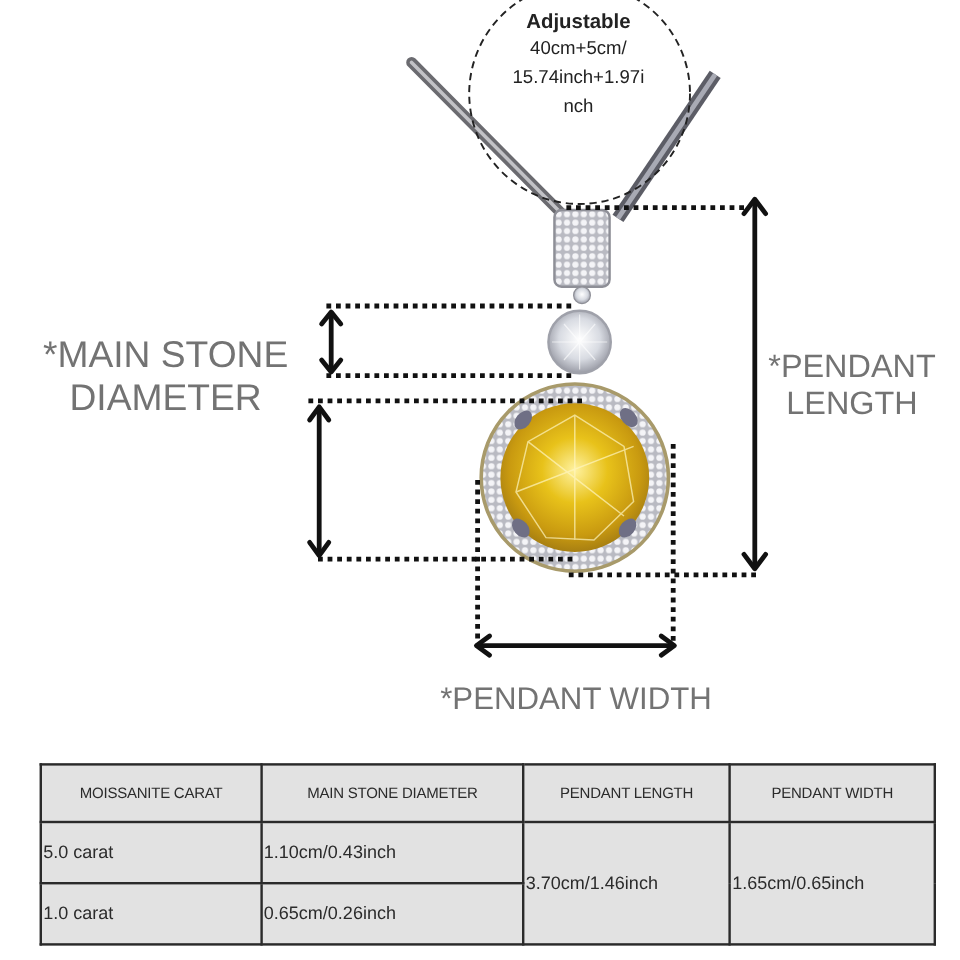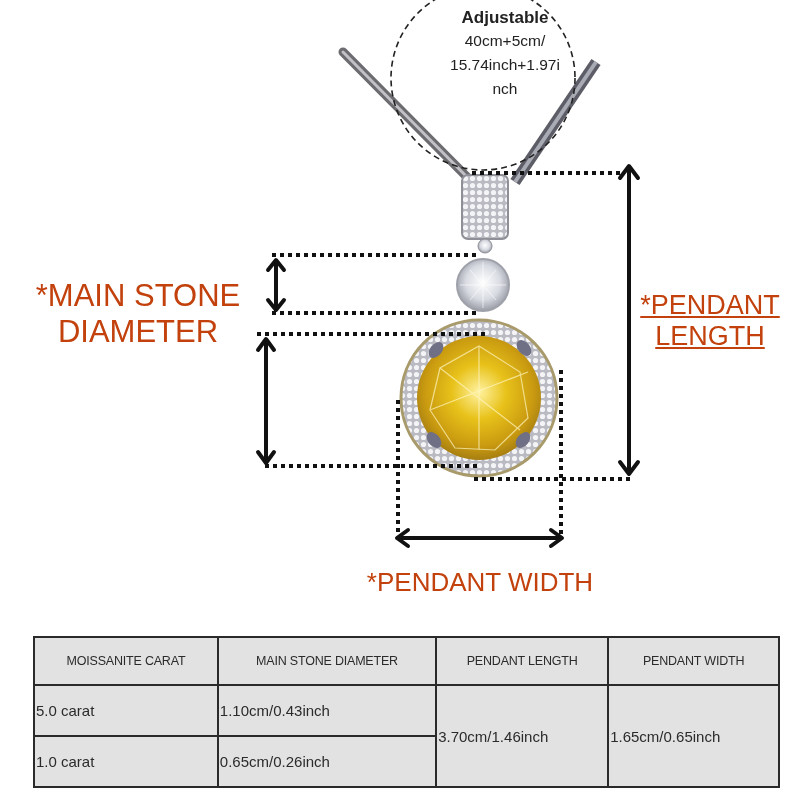--- a/index.html
+++ b/index.html
@@ -1,22 +1,22 @@
 <!DOCTYPE html>
 <html><head>
 <meta charset="utf-8">
 <style>
   html, body { margin: 0; padding: 0; background: #ffffff; }
   body { width: 800px; height: 800px; position: relative; overflow: hidden; font-family: "Liberation Sans", sans-serif; color: #111; }
   svg.diagram { position: absolute; left: 0; top: 0; width: 800px; height: 630px; }
-  .label { position: absolute; font-family: "Liberation Sans", sans-serif; color: #c2410c; text-align: center; line-height: 1.16; white-space: nowrap; }
+  .label { position: absolute; font-family: "Liberation Sans", sans-serif; color: #737373; text-align: center; line-height: 1.16; white-space: nowrap; }
   .main-stone-label { left: 18px; top: 278px; width: 240px; font-size: 31px; }
-  .pendant-length-label { left: 630px; top: 290px; width: 160px; font-size: 27px; text-decoration: underline; }
+  .pendant-length-label { left: 630px; top: 290px; width: 160px; font-size: 27px; }
   .pendant-width-label { left: 330px; top: 567px; width: 300px; font-size: 26px; }
-  .bubble { position: absolute; left: 407px; top: 0px; width: 196px; text-align: center; color: #222; }
+  .bubble { position: absolute; left: 384px; top: 0px; width: 196px; text-align: center; color: #222; }
   .bubble .b1 { font-size: 17px; font-weight: bold; line-height: 23px; margin-top: 6px; }
   .bubble .b2 { font-size: 15.5px; line-height: 24px; }
   table.spec { position: absolute; left: 33px; top: 636px; width: 747px; height: 146px; border-collapse: collapse; background: #e2e2e2; }
   table.spec th, table.spec td { border: 2px solid #2a2a2a; font-family: "Liberation Sans", sans-serif; color: #2b2b2b; }
   table.spec th { font-weight: normal; font-size: 12.5px; height: 44px; letter-spacing: -0.2px; }
   table.spec td { font-size: 15px; height: 47px; border-radius: 18px; }
 </style>
 </head>
 <body>
 

